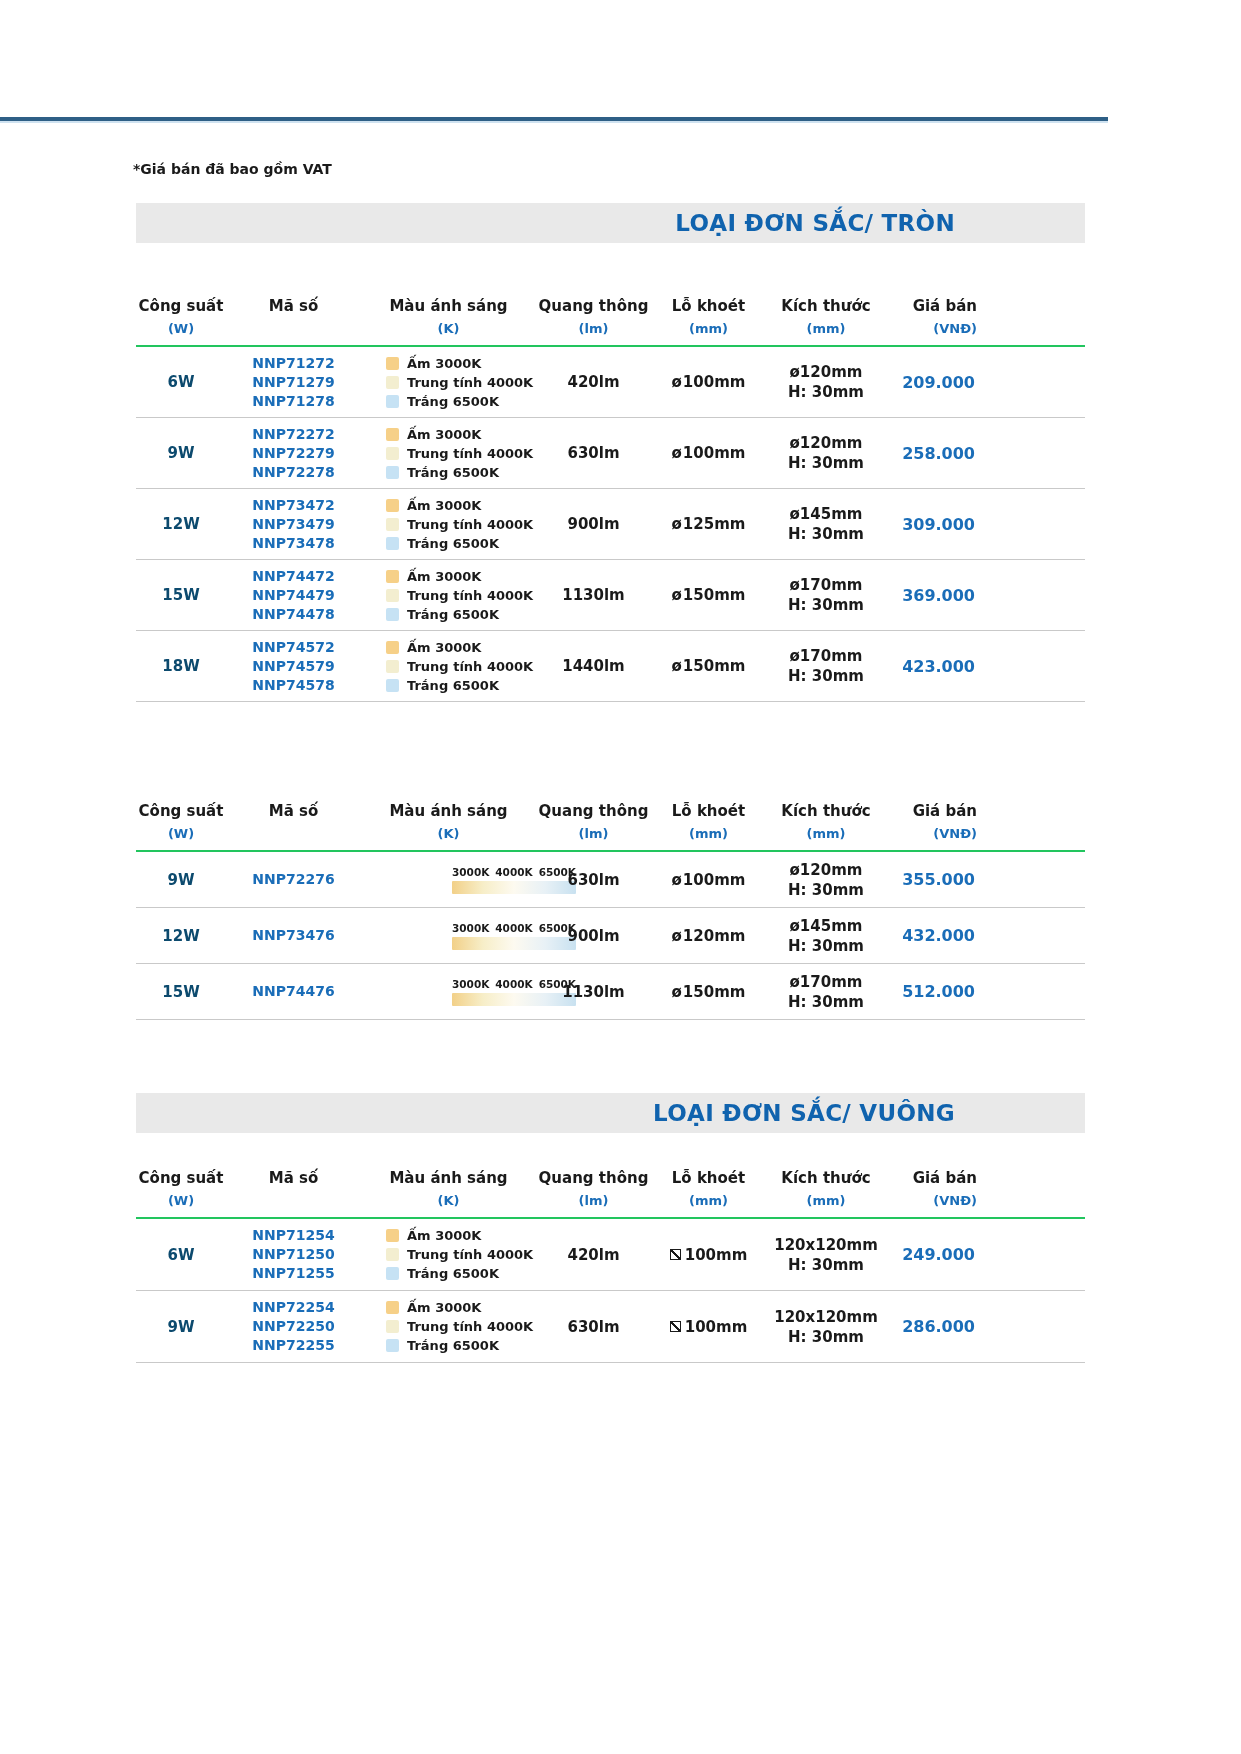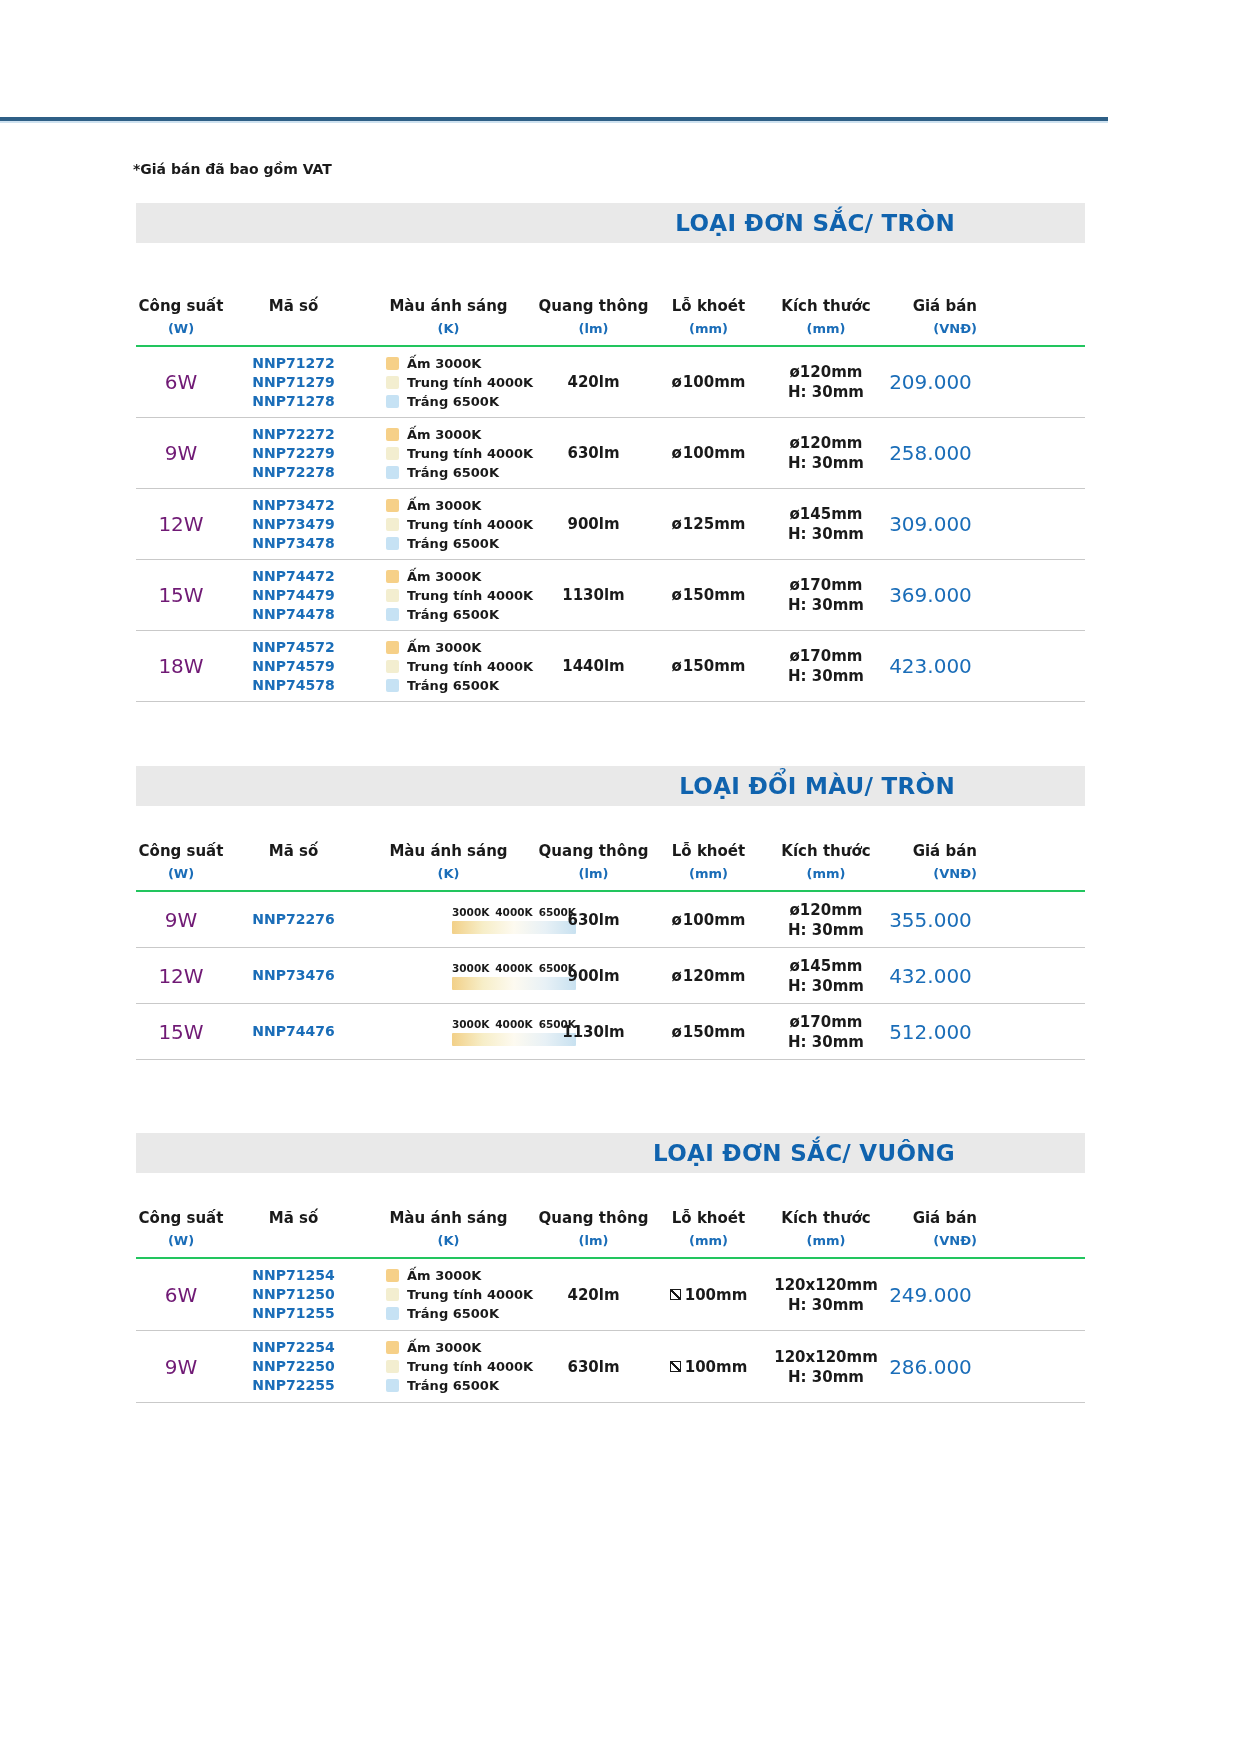--- a/index.html
+++ b/index.html
@@ -27,21 +27,21 @@
   .th-unit { font-size:13px; font-weight:bold; color:var(--accent-blue); margin-top:6px; min-height:15px; line-height:15px; }
   .th.col-6 { text-align:right; padding-right:108px; }
 
   .trow { align-items:center; border-bottom:1px solid #c9c9c9; }
   .section-0 .trow { height:71px; }
   .section-1 .trow { height:56px; }
   .section-2 .trow { height:72px; }
   .section-1 { margin-top:64px; }
   .section-2 { margin-top:73px; }
 
-  .c-power { text-align:center; font-size:20px; font-weight:normal; color:#701a75; }
+  .c-power { text-align:center; font-size:15px; font-weight:bold; color:#0c4a6e; }
   .c-codes { text-align:center; }
   .code-line { font-size:14px; font-weight:bold; color:var(--accent-blue); line-height:19px; }
 
   .c-colors { padding-left:25px; }
   .legend-line { display:flex; align-items:center; gap:8px; height:19px; }
   .swatch { width:13px; height:13px; border-radius:2px; flex:0 0 13px; }
   .sw-warm { background:var(--swatch-warm); }
   .sw-neutral { background:var(--swatch-neutral); }
   .sw-cool { background:var(--swatch-cool); }
   .legend-label { font-size:13px; font-weight:bold; color:#1a1a1a; white-space:nowrap; }
@@ -52,21 +52,21 @@
   .grad-bar { height:13px; margin-top:3px; border-radius:1px; }
 
   .c-flux { text-align:center; font-size:15px; font-weight:bold; color:#1a1a1a; }
   .c-hole { display:flex; justify-content:center; align-items:center; gap:1px;
             font-size:15px; font-weight:bold; color:#1a1a1a; }
   .square-hole { display:inline-block; width:11px; height:11px; border:1.5px solid #1a1a1a; margin-right:3px;
                  background:linear-gradient(to top right, transparent calc(50% - 1px),
                             #1a1a1a calc(50% - 1px), #1a1a1a calc(50% + 1px), transparent calc(50% + 1px)); }
   .c-size { text-align:center; font-size:15px; font-weight:bold; color:#1a1a1a; }
   .size-line { line-height:20px; white-space:nowrap; }
-  .c-price { text-align:center; padding-right:110px; font-size:20px; font-weight:normal; color:var(--accent-blue); }
+  .c-price { text-align:right; padding-right:110px; font-size:16px; font-weight:bold; color:var(--accent-blue); }
 
   .page-box { position:absolute; top:1663px; right:3px; width:107px; height:37px; background:var(--page-box-blue);
               color:#fff; display:flex; align-items:center; justify-content:center;
               font-size:14px; font-weight:bold; }
   .website { position:absolute; top:1712px; right:17px; font-size:20px; font-weight:bold;
              color:var(--footer-text); letter-spacing:.5px; }
 </style>
 </head>
 <body>
 
@@ -265,23 +265,20 @@
             </div>
             <div class="cell c-size">
               <div class="size-line">ø170mm</div>
               <div class="size-line">H: 30mm</div>
             </div>
             <div class="cell c-price">423.000</div>
           </div>
         </div>
       </section>
       <section class="table-section section-1">
-        <div class="banner">
-          <span class="banner-title">LOẠI ĐỔI MÀU/ TRÒN</span>
-        </div>
         <div class="thead grid">
           <div class="th col-0">
             <div class="th-label">Công suất</div>
             <div class="th-unit">(W)</div>
           </div>
           <div class="th col-1">
             <div class="th-label">Mã số</div>
             <div class="th-unit"></div>
           </div>
           <div class="th col-2">

